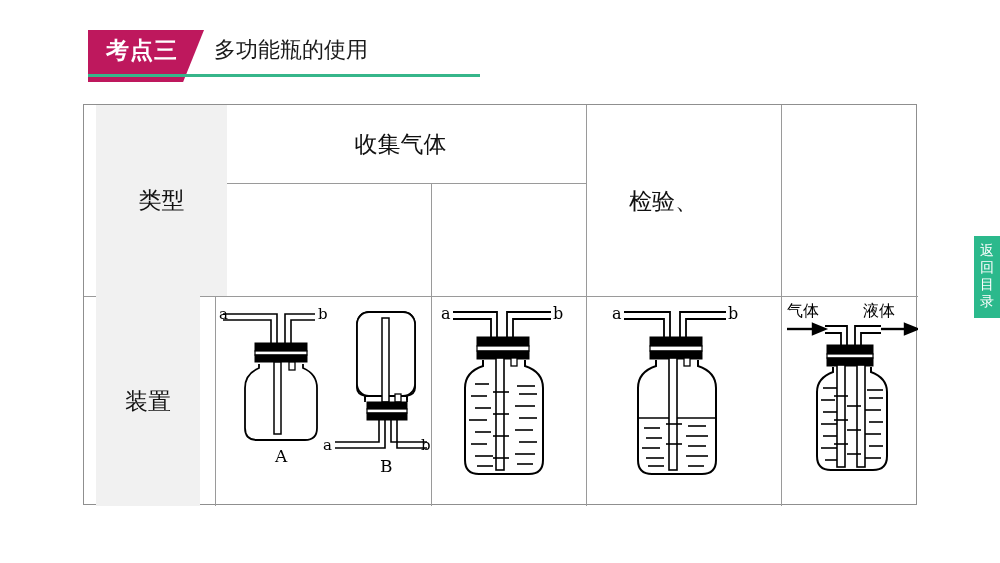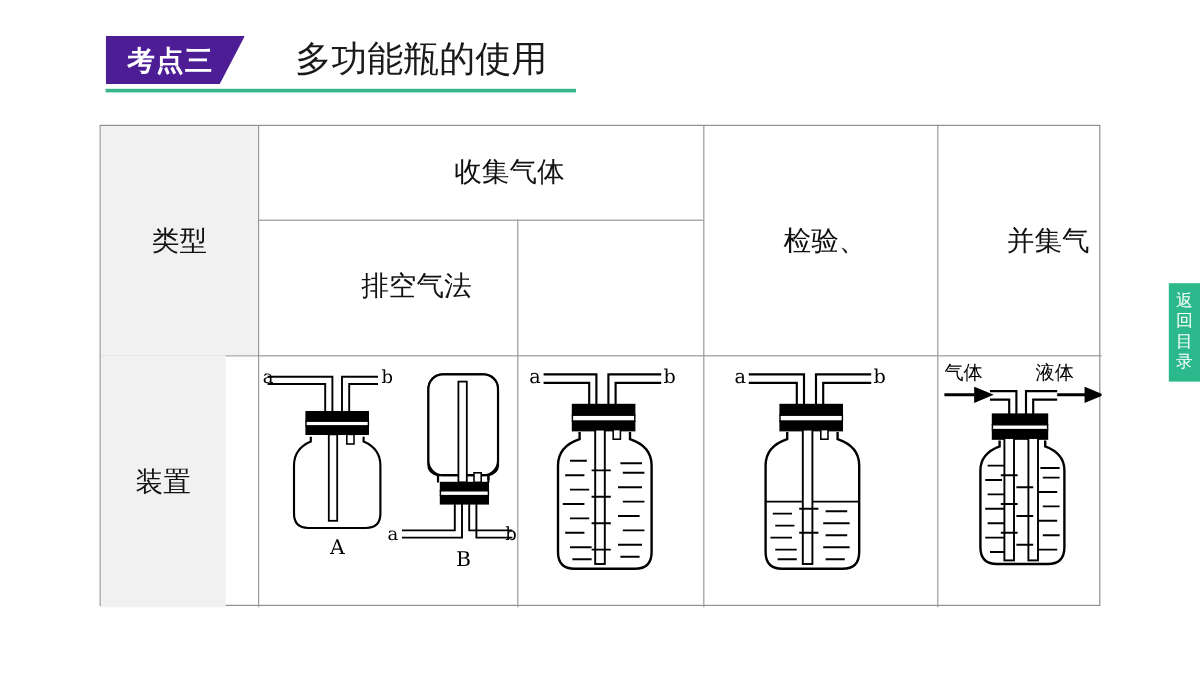--- a/index.html
+++ b/index.html
@@ -20,43 +20,42 @@
     position: absolute;
     left: 88px;
     top: 30px;
     width: 400px;
     height: 50px;
   }
   #badge {
     position: absolute;
     left: 0;
     top: 0;
-    height: 40px;
+    height: 52px;
     padding: 0 26px 0 18px;
-    background: #4c1d95;
+    background: #be185d;
     color: #ffffff;
     font-size: 23px;
     font-weight: bold;
     line-height: 40px;
     letter-spacing: 1px;
     -webkit-clip-path: polygon(0 0, 100% 0, 82% 100%, 0 100%);
     clip-path: polygon(0 0, 100% 0, 82% 100%, 0 100%);
     white-space: nowrap;
   }
   #header-title {
     position: absolute;
     left: 126px;
     top: 0;
     height: 40px;
     line-height: 40px;
-    font-size: 30px;
+    font-size: 22px;
     color: #1a1a1a;
     white-space: nowrap;
     font-family: "DejaVu Sans", "Liberation Sans", sans-serif;
-    margin-left: 32px;
   }
   #header-rule {
     position: absolute;
     left: 0;
     top: 44px;
     width: 392px;
     height: 3px;
     background: #36b68a;
   }
 
@@ -102,22 +101,22 @@
     width: 1px;
     background: #9a9a9a;
   }
   .hline {
     position: absolute;
     height: 1px;
     background: #9a9a9a;
   }
   .shaded { background: #f1f1f1; }
 
-  .hdr-txt { font-size: 23px; line-height: 31px; margin-left: 24px; }
-  .row-label { font-size: 23px; }
+  .hdr-txt { font-size: 23px; line-height: 31px; }
+  .row-label { font-size: 23px; margin-left: 12px; }
 
   .two-line { display: block; }
   .two-line div { line-height: 38px; }
 
   
   .fig {
     position: absolute;
     top: 0;
     left: 0;
   }
@@ -149,34 +148,30 @@
   <div class="hline" style="left:0; top:191px; width:834px;"></div>
 
   <div class="cell shaded row-label" style="left:0; top:0; width:131px; height:191px;">
     <span>类型</span>
   </div>
 
   <div class="cell hdr-txt" style="left:131px; top:0; width:371px; height:78px;">
     <span>收集气体</span>
   </div>
 
-  <div class="cell hdr-txt" style="left:131px; top:78px; width:216px; height:113px;">
-    <span>排空气法</span>
-  </div>
 
 
   <div class="cell hdr-txt" style="left:482px; top:0; width:195px; height:191px;">
     <span class="two-line">
       <div>检验、</div>
     </span>
   </div>
 
   <div class="cell hdr-txt" style="left:697px; top:0; width:137px; height:191px;">
     <span class="two-line">
-      <div>并集气</div>
     </span>
   </div>
 
   <div class="cell shaded row-label" style="left:0; top:191px; width:104px; height:210px;">
     <span>装置</span>
   </div>
 
   <div class="cell" style="left:131px; top:191px; width:216px; height:210px; display:block;">
     <svg class="fig" width="216" height="210" viewBox="0 0 216 210">
 

